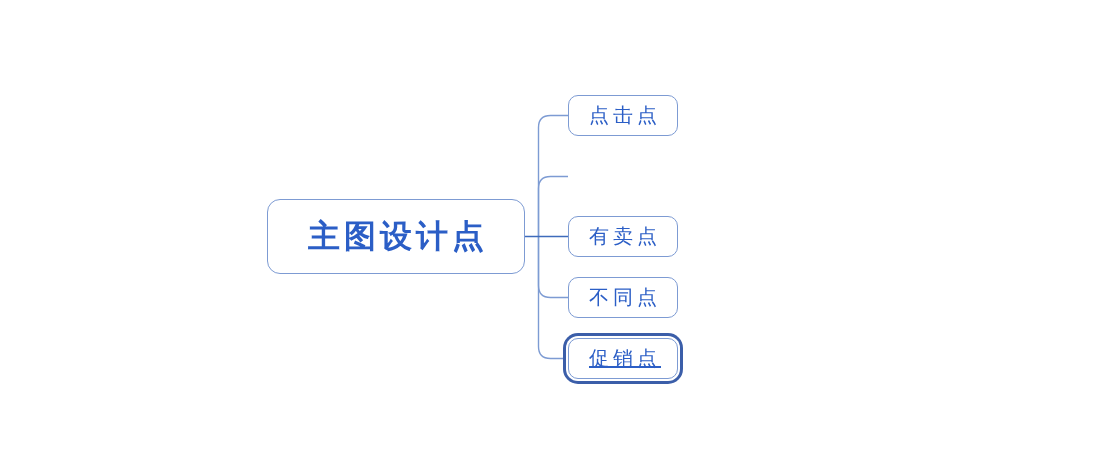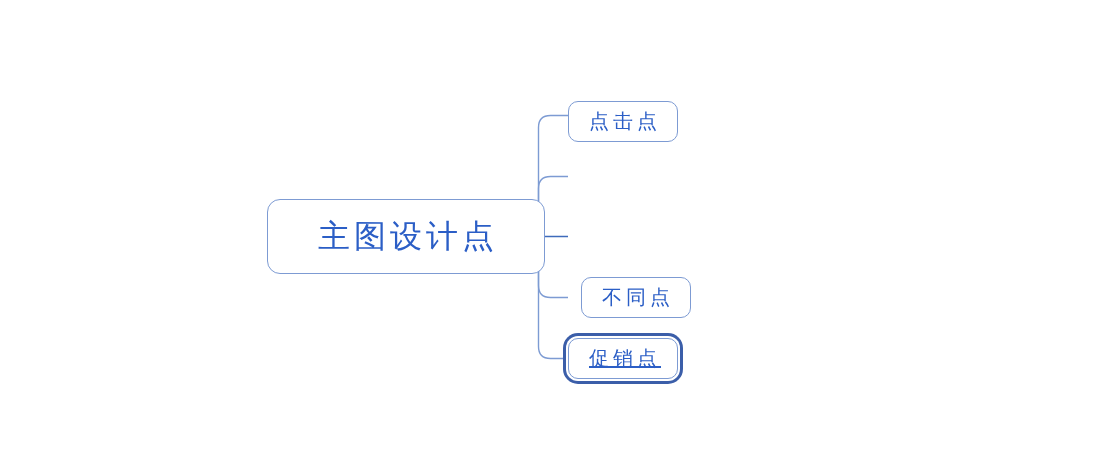--- a/index.html
+++ b/index.html
@@ -47,40 +47,41 @@
     box-sizing: border-box;
     background: var(--background);
     border: 1.3px solid var(--node_border);
     color: var(--node_text);
     white-space: nowrap;
     cursor: default;
   }
   .node.root {
     left: 267px;
     top: 199px;
-    width: 278px;
+    width: 258px;
     height: 75px;
     border-radius: 13px;
     font-size: 32px;
     letter-spacing: 4px;
     padding-left: 4px; 
+    font-weight: bold;
   }
   .node.child {
     left: 568px;
     width: 110px;
     height: 41px;
     border-radius: 10px;
     font-size: 20px;
     letter-spacing: 4px;
     padding-left: 4px;
   }
-  .node.c0 { top: 95px; margin-top: 6px;  }
+  .node.c0 { top: 95px;  }
   .node.c1 { top: 156px; }
   .node.c2 { top: 216px; }
-  .node.c3 { top: 277px; margin-left: 13px; }
+  .node.c3 { top: 277px; }
   .node.c4 { top: 338px; text-decoration: underline; }
   .node.selected {
     box-shadow: 0 0 0 2px var(--background), 0 0 0 5px var(--selection_ring);
   }
 </style>
 </head>
 <body>
 
 <div class="canvas">
 
@@ -90,18 +91,19 @@
     <path d="M538.5 236.5 V285.5 Q538.5 297.5 550.5 297.5 H568"></path>
     <path d="M538.5 236.5 V346.5 Q538.5 358.5 550.5 358.5 H568"></path>
     <path class="main" d="M525 236.5 H568"></path>
   </svg>
 
   <div class="node root">主图设计点</div>
 
   <div class="node child c0">点击点</div>
 
 
+  <div class="node child c2">有卖点</div>
 
   <div class="node child c3">不同点</div>
 
   <div class="node child c4 selected">促销点</div>
 
 </div>
 
 </body></html>

